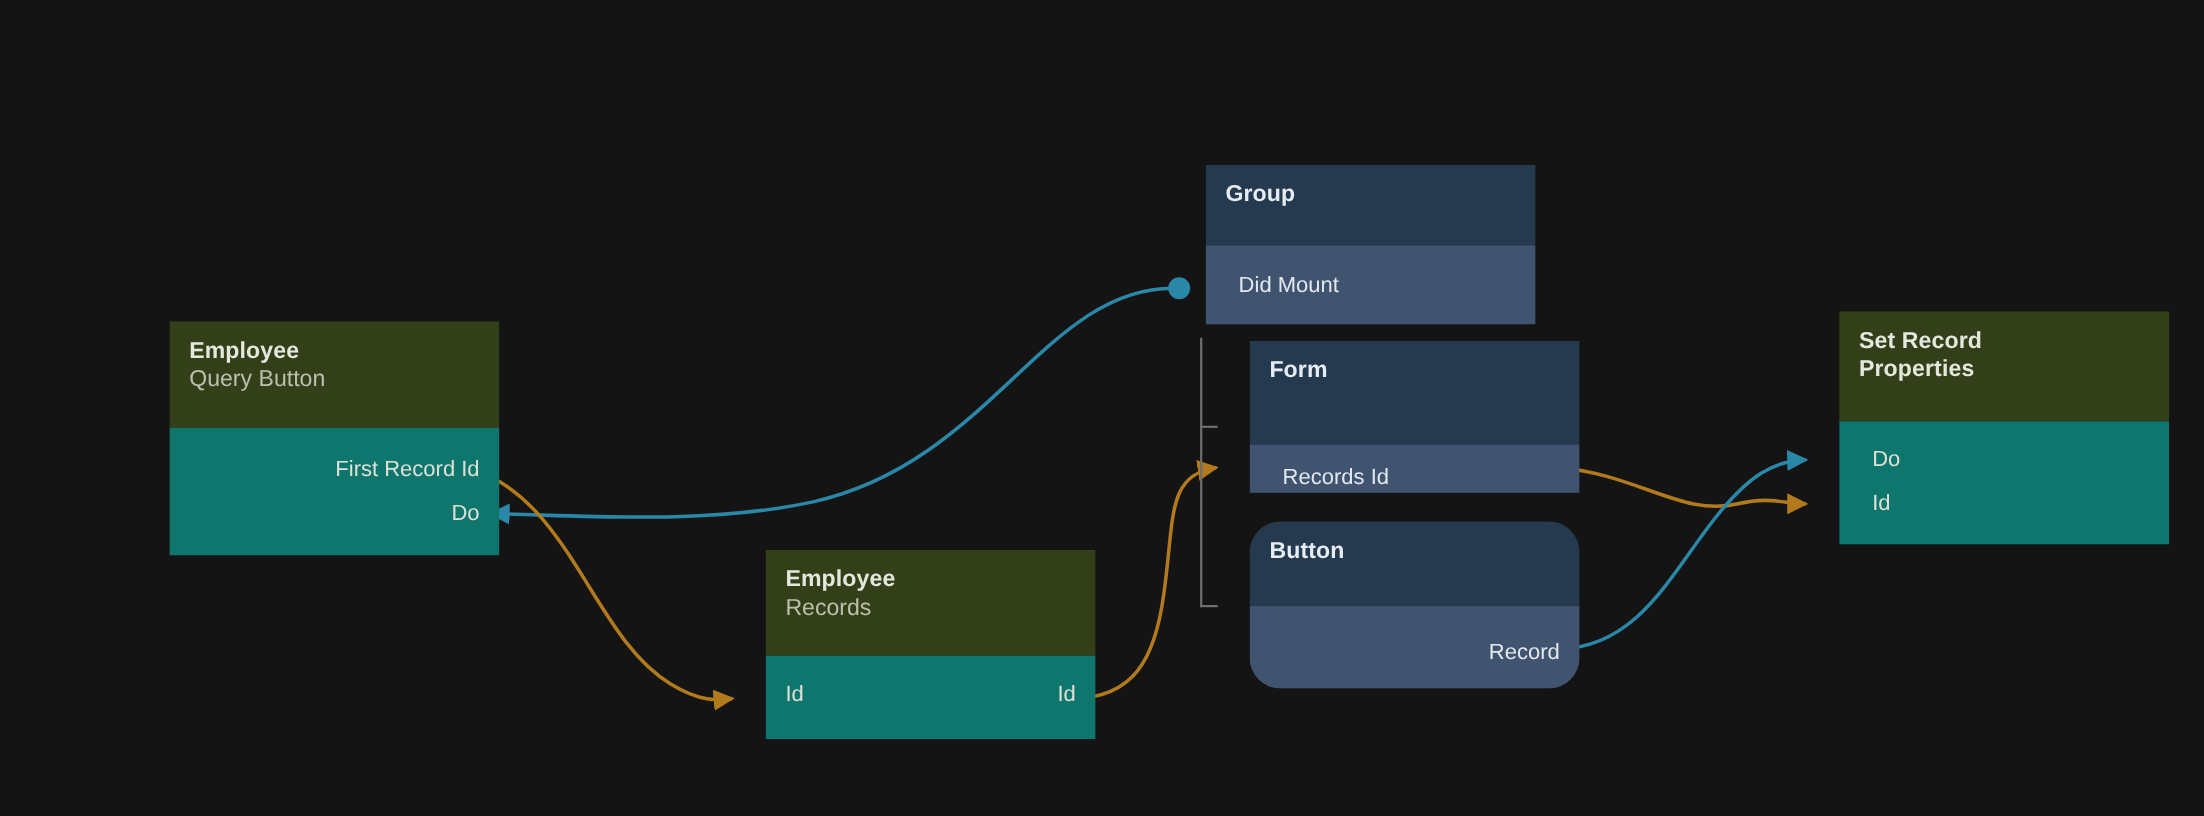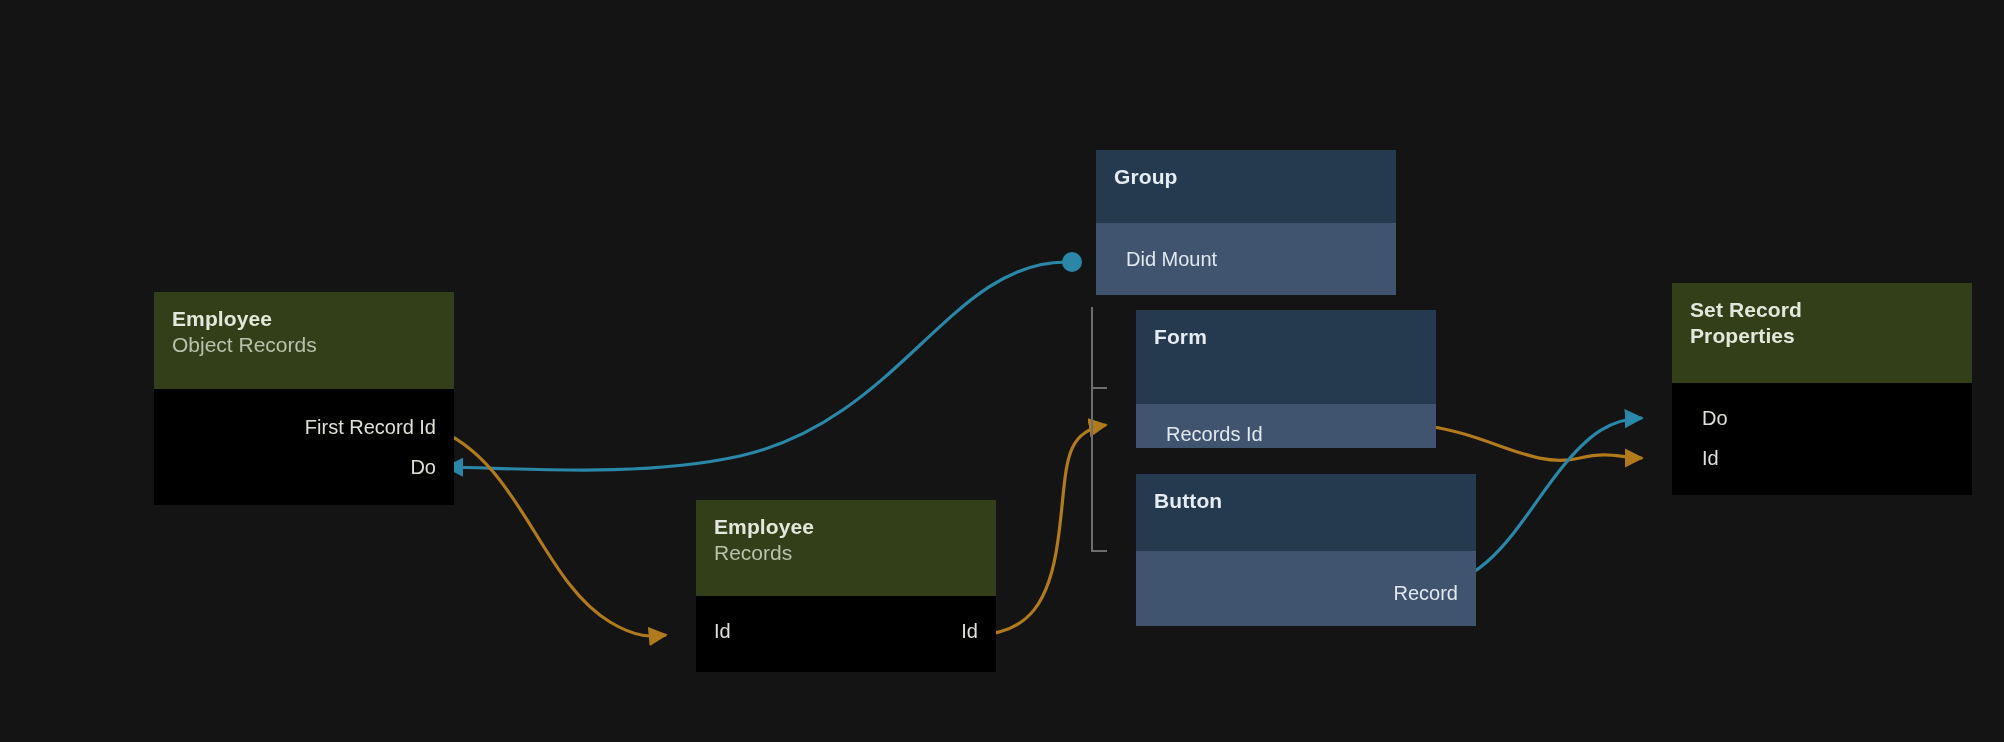--- a/index.html
+++ b/index.html
@@ -70,21 +70,21 @@
     justify-content: flex-end;
     padding-right: 18px;
   }
   .port-label {
     font-size: 20px;
     color: #d7dbd2;
     white-space: nowrap;
   }
   
   .green .node-header { background: #333f19; }
-  .green .node-body   { background: #000000; }
+  .green .node-body   { background: #0f766e; }
   .green .node-title  { color: #e4e8dc; }
   .green .node-subtitle { color: #b9c0ab; }
   .green .port-label  { color: #dde1d6; }
   
   .blue .node-header { background: #25394f; }
   .blue .node-body   { background: #41546f; }
   .blue .node-title  { color: #e6ecf3; }
   .blue .port-label  { color: #e2e8ef; }
 
   
@@ -127,21 +127,21 @@
     <circle cx="1412" cy="590" r="10" fill="#2a87a8"></circle>
   </svg>
 
   <div class="bracket v" style="left:1091px; top:307px; height:245px;"></div>
   <div class="bracket h" style="left:1091px; top:387px; width:16px;"></div>
   <div class="bracket h" style="left:1091px; top:550px; width:16px;"></div>
 
   <div class="node green" style="left:130px; top:292px; width:300px; height:213px;">
     <div class="node-header" style="height:97px;">
       <div class="node-title">Employee</div>
-      <div class="node-subtitle">Object Records</div>
+      <div class="node-subtitle">Query Button</div>
     </div>
     <div class="node-body" style="height:116px; padding-top:18px;">
       <div class="port-row out">
         <span class="port-label">First Record Id</span>
       </div>
       <div class="port-row out">
         <span class="port-label">Do</span>
       </div>
     </div>
   </div>
@@ -161,21 +161,21 @@
     <div class="node-header" style="height:94px;">
       <div class="node-title">Form</div>
     </div>
     <div class="node-body" style="height:61px; padding-top:10px;">
       <div class="port-row in">
         <span class="port-label">Records Id</span>
       </div>
     </div>
   </div>
 
-  <div class="node blue" style="left:1112px; top:474px; width:340px; height:152px;">
+  <div class="node blue" style="left:1112px; top:474px; width:300px; height:152px;border-radius:28px;">
     <div class="node-header" style="height:77px;">
       <div class="node-title">Button</div>
     </div>
     <div class="node-body" style="height:75px; padding-top:22px;">
       <div class="port-row out">
         <span class="port-label">Record</span>
       </div>
     </div>
   </div>
 

